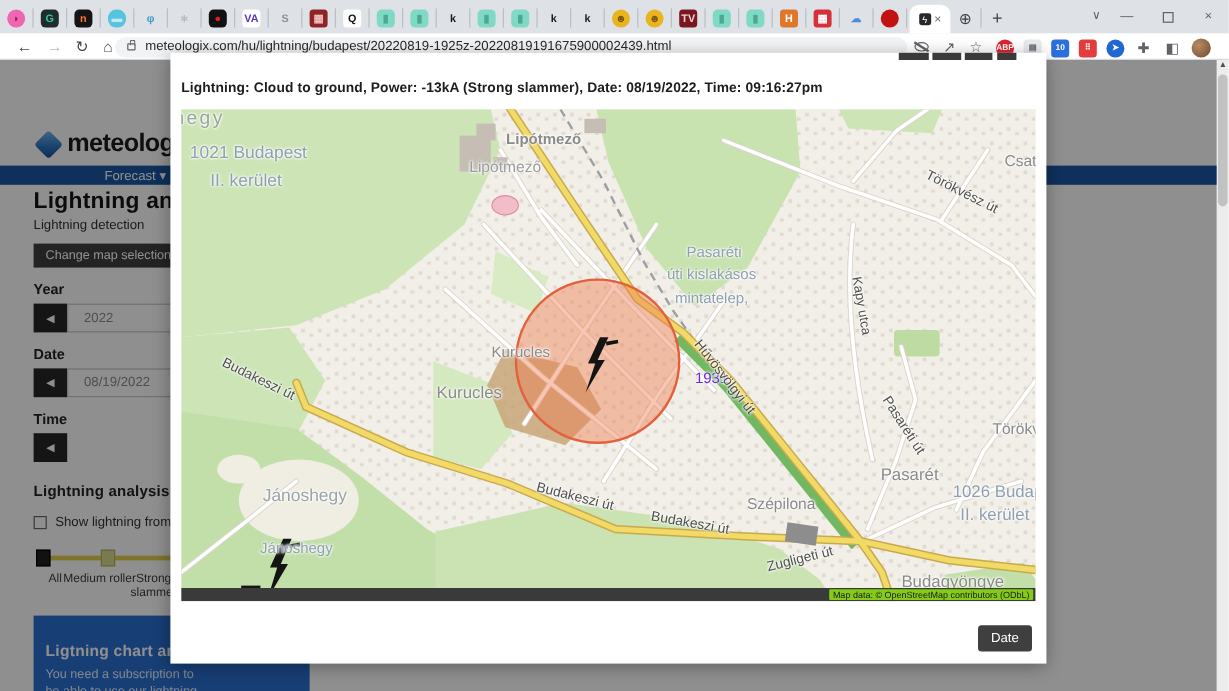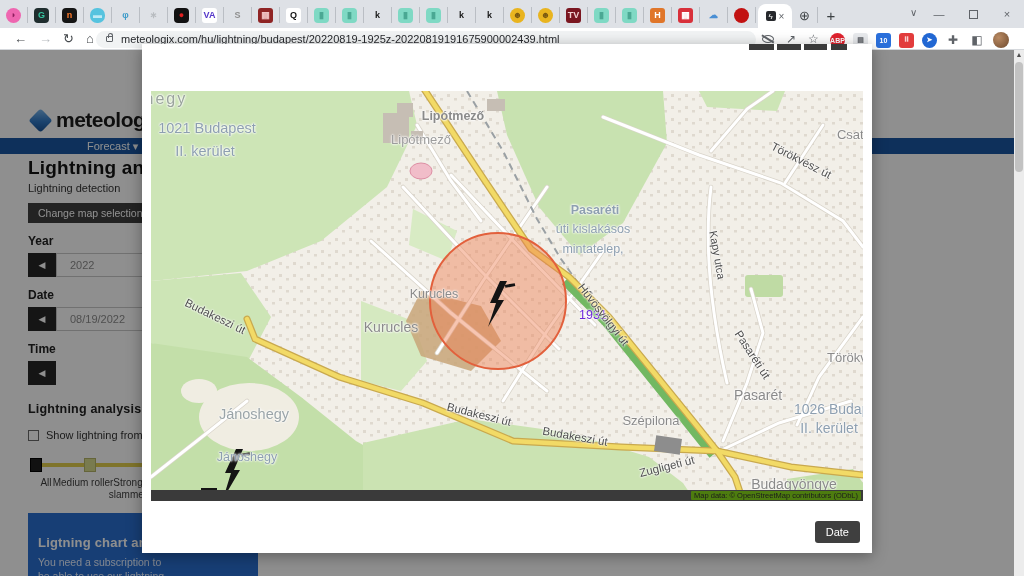--- a/index.html
+++ b/index.html
@@ -65,21 +65,21 @@
 
   
   .overlay { position:absolute; left:0; top:50px; width:1014px; height:526px; background:rgba(0,0,0,0.44); }
   .modal { position:absolute; left:142px; top:44px; width:730px; height:509px; background:#fff; box-shadow:0 3px 14px rgba(0,0,0,0.35); }
   .cutbtn { position:absolute; top:0; height:6px; background:#3a3a3a; }
   .modal-header { position:absolute; left:9px; top:24px; font-size:11.5px; font-weight:600; color:#1d1d1d; letter-spacing:0.1px; }
   .mapbox { position:absolute; left:9px; top:47px; width:712px; height:410px; overflow:hidden; background:#f2efe8; }
   .mapbox svg { position:absolute; left:0; top:0; }
   .map-label { position:absolute; white-space:nowrap; text-shadow:0 0 2px #fff,0 0 2px #fff,0 0 3px #fff; line-height:1; }
   .map-bar { position:absolute; left:0; bottom:0; width:712px; height:11px; background:#3a3a3a; }
-  .map-attrib { position:absolute; right:2px; bottom:1px; height:9px; background:#4d7c0f; color:#1c1c1c; font-size:7.5px; line-height:9px; padding:0 3px; border-radius:1px; }
+  .map-attrib { position:absolute; right:2px; bottom:1px; height:9px; background:#84cc16; color:#1c1c1c; font-size:7.5px; line-height:9px; padding:0 3px; border-radius:1px; }
   .close-btn { position:absolute; right:12px; bottom:10px; background:#3f3f3f; color:#fff; border:none; font-size:11px; padding:5px 11px; border-radius:3px; }
 
   
   .scrollbar { position:absolute; left:1014px; top:50px; width:10px; height:526px; background:#ececec; }
   .scrollbar .arrow { position:absolute; left:0; top:1px; width:10px; text-align:center; font-size:7px; color:#505050; }
   .scrollbar .thumb { position:absolute; left:1px; top:12px; width:8px; height:110px; background:#c2c2c2; border-radius:4px; }
 </style>
 </head>
 <body>
 
@@ -324,20 +324,21 @@
 </div>
 
 <div class="overlay"></div>
 
 <div class="modal">
   <div class="cutbtn" style="left:607px;width:25px;"></div>
   <div class="cutbtn" style="left:635px;width:24px;"></div>
   <div class="cutbtn" style="left:662px;width:23px;"></div>
   <div class="cutbtn" style="left:689px;width:16px;"></div>
 
+  <div class="modal-header">Lightning: Cloud to ground, Power: -13kA (Strong slammer), Date: 08/19/2022, Time: 09:16:27pm</div>
 
   <div class="mapbox">
     <svg width="712" height="410" viewBox="0 0 712 410">
       <defs>
         <pattern id="bldg" width="14" height="12" patternUnits="userSpaceOnUse">
           <rect x="2" y="3" width="3" height="3" fill="#cbc2b6"></rect>
           <rect x="9" y="7" width="3" height="2.5" fill="#cbc2b6"></rect>
         </pattern>
       </defs>
       <g>
@@ -444,21 +445,21 @@
         <span class="map-label" style="left: 302px; top: 25px; font-size: 12.5px; color: rgb(138, 138, 138); font-weight: 700; transform: translate(-50%, -50%) rotate(0deg);">Lipótmező</span>
 
         <span class="map-label" style="left: 270px; top: 48px; font-size: 13px; color: rgb(156, 156, 156); transform: translate(-50%, -50%) rotate(0deg);">Lipótmező</span>
 
         <span class="map-label" style="left: 712px; top: 43px; font-size: 13px; color: rgb(138, 138, 138); transform: translate(-50%, -50%) rotate(0deg);">Csatárka</span>
 
         <span class="map-label" style="left: 650px; top: 70px; font-size: 11.5px; color: rgb(79, 79, 79); transform: translate(-50%, -50%) rotate(27deg);">Törökvész út</span>
 
         <span class="map-label" style="left: 566px; top: 164px; font-size: 11px; color: rgb(79, 79, 79); transform: translate(-50%, -50%) rotate(80deg);">Kapy utca</span>
 
-        <span class="map-label" style="left: 444px; top: 119px; font-size: 12.5px; color: rgb(141, 159, 176); transform: translate(-50%, -50%) rotate(0deg); font-weight: bold;">Pasaréti</span>
+        <span class="map-label" style="left: 444px; top: 119px; font-size: 12.5px; color: rgb(141, 159, 176); transform: translate(-50%, -50%) rotate(0deg);">Pasaréti</span>
 
         <span class="map-label" style="left: 442px; top: 138px; font-size: 12.5px; color: rgb(141, 159, 176); transform: translate(-50%, -50%) rotate(0deg);">úti kislakásos</span>
 
         <span class="map-label" style="left: 442px; top: 158px; font-size: 12.5px; color: rgb(141, 159, 176); transform: translate(-50%, -50%) rotate(0deg);">mintatelep,</span>
 
         <span class="map-label" style="left: 442px; top: 180px; font-size: 12.5px; color: #6d28d9; transform: translate(-50%, -50%) rotate(0deg); margin-top: 44px;">1931</span>
 
         <span class="map-label" style="left: 283px; top: 203px; font-size: 12.5px; color: rgb(138, 138, 138); transform: translate(-50%, -50%) rotate(0deg);">Kurucles</span>
 
         <span class="map-label" style="left: 240px; top: 236px; font-size: 14px; color: rgb(138, 138, 138); transform: translate(-50%, -50%) rotate(0deg);">Kurucles</span>

